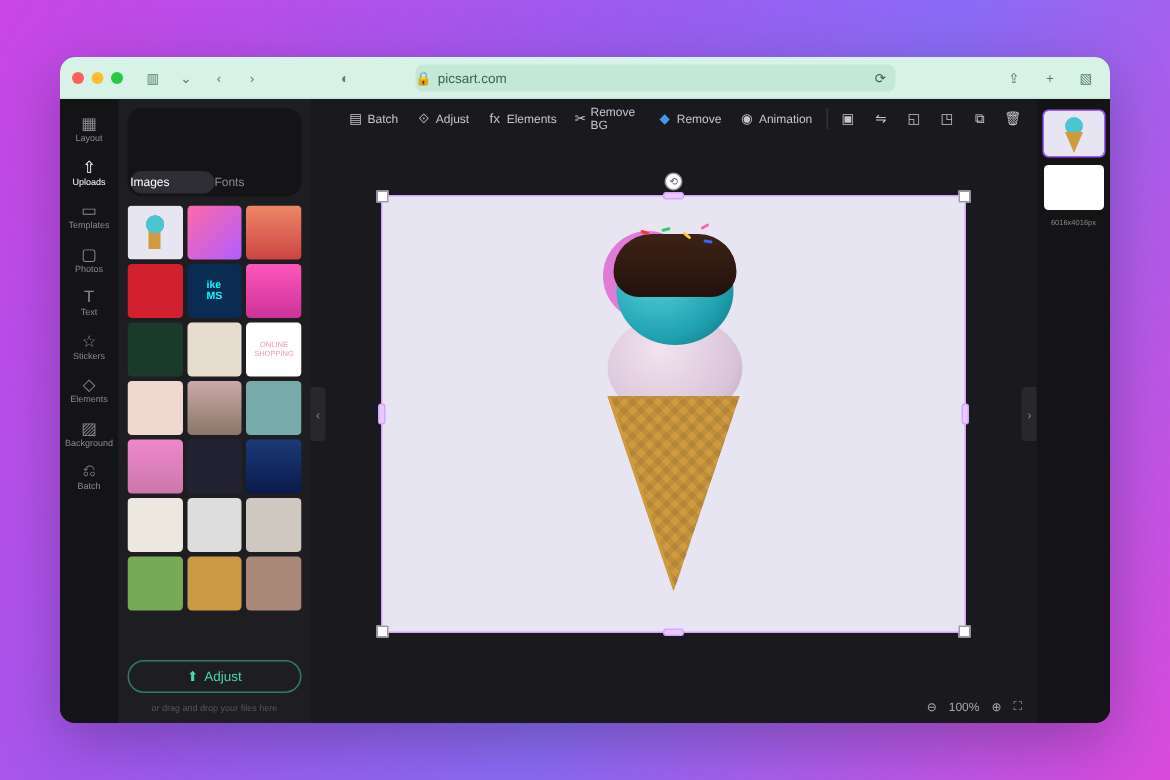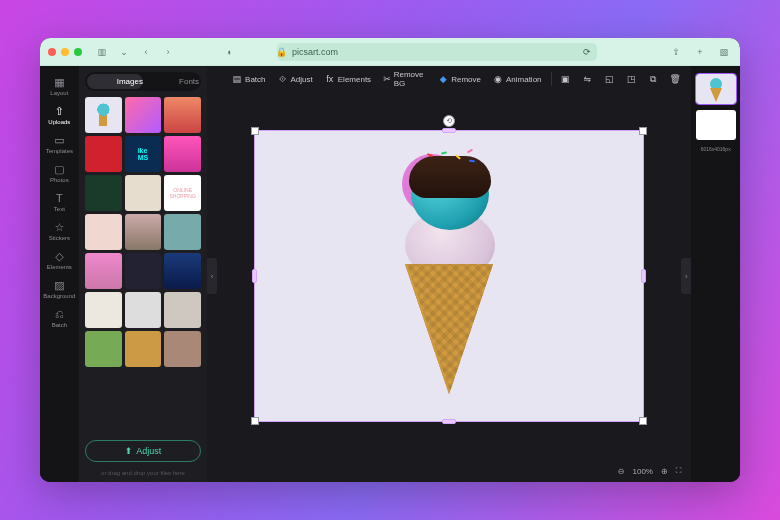--- a/index.html
+++ b/index.html
@@ -21,21 +21,21 @@
   
   .main { flex:1; display:flex; background:#1a1a1e; }
   
   .nav-col { width:40px; background:#141417; display:flex; flex-direction:column; align-items:center; padding-top:6px; gap:2px;}
   .nav-item { width:36px; display:flex; flex-direction:column; align-items:center; gap:1px; padding:3px 0; color:#8a8a92; font-size:6px; text-align:center; border-radius:4px;}
   .nav-item.active{ color:#fff; }
   .nav-item .nic { width:14px; height:14px; display:flex; align-items:center; justify-content:center; font-size:11px;}
   
   .assets { width:132px; background:#1e1e22; display:flex; flex-direction:column; padding:6px; gap:6px;}
   .tabs { display:flex; background:#141417; border-radius:10px; padding:2px; }
-  .tab { flex:1; text-align:right; font-size:8px; color:#8a8a92; padding:3px 0; border-radius:8px;}
+  .tab { flex:1; text-align:left; font-size:8px; color:#8a8a92; padding:3px 0; border-radius:8px;margin-top:40px;}
   .tab.active{ background:#2e2e34; color:#fff; }
   .grid { flex:1; overflow:hidden; display:grid; grid-template-columns:repeat(3,1fr); grid-auto-rows:36px; gap:3px;}
   .thumb { border-radius:3px; background:#333; position:relative; overflow:hidden;}
   .upload-btn { margin-top:4px; border:1px solid #2e7a6b; color:#4dd4b0; font-size:9px; padding:5px 0; border-radius:14px; display:flex; align-items:center; justify-content:center; gap:4px;}
   .drop-hint { font-size:6px; color:#55555c; text-align:center; margin-top:2px;}
   
   .canvas-wrap { flex:1; display:flex; flex-direction:column; background:#1a1a1e; position:relative;}
   .toolbar { height:26px; display:flex; align-items:center; gap:2px; padding:0 6px; color:#c5c5cc; font-size:8px;}
   .tbtn { display:flex; align-items:center; gap:3px; padding:3px 5px; border-radius:4px;}
   .tbtn .ti{ width:10px;height:10px;display:flex;align-items:center;justify-content:center;font-size:9px;}

